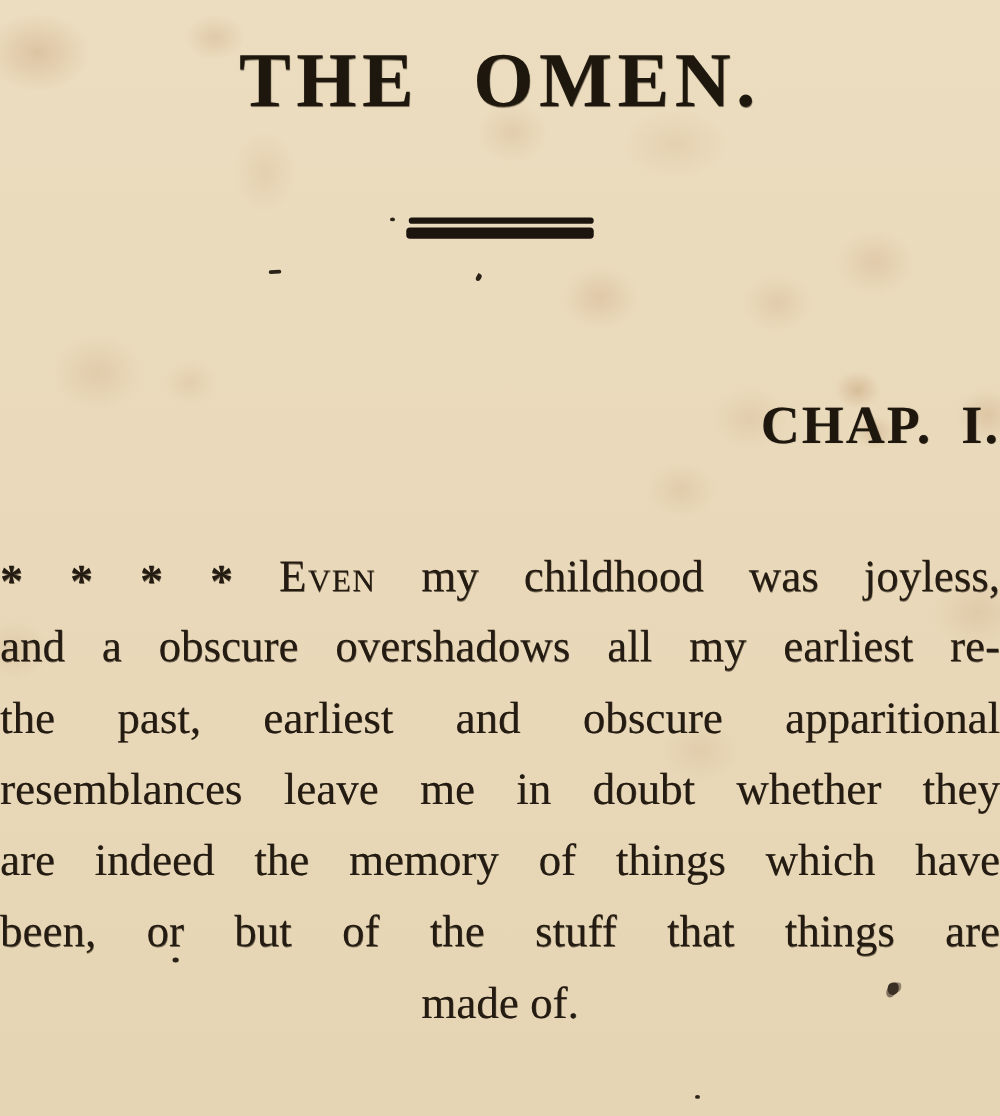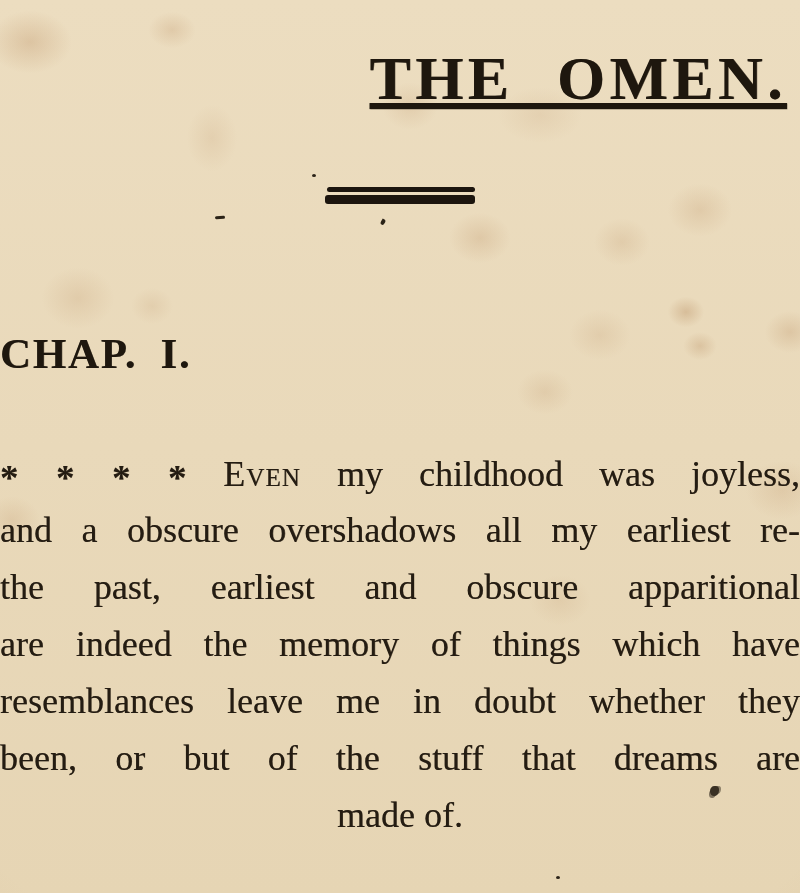--- a/index.html
+++ b/index.html
@@ -30,42 +30,41 @@
       radial-gradient(ellipse 46px 38px at 700px 210px, rgba(176,126,78,.18), rgba(176,126,78,0) 70%),
       radial-gradient(ellipse 44px 36px at 560px 600px, rgba(176,126,78,.12), rgba(176,126,78,0) 70%),
       radial-gradient(ellipse 52px 42px at 782px 490px, rgba(176,126,78,.16), rgba(176,126,78,0) 70%),
       radial-gradient(ellipse 40px 34px at 12px 520px,  rgba(176,126,78,.16), rgba(176,126,78,0) 70%),
       radial-gradient(ellipse 60px 40px at 540px 115px, rgba(176,126,78,.12), rgba(176,126,78,0) 70%),
       
       radial-gradient(ellipse 130% 125% at 50% 42%, rgba(0,0,0,0) 58%, rgba(150,106,58,.16) 100%),
       linear-gradient(#ecddc0, #e6d5b4);
   }
   .title {
-    margin: 13px;
+    margin: 0;
     padding-top: 34px;
     font-size: 62px;
     line-height: 1;
     font-weight: 700;
-    text-align: right;
+    text-align: center;
     letter-spacing: 0.07em;
     word-spacing: 0.38em;
     color: #1e170e;
     text-shadow: 0.4px 0.4px 0.6px rgba(30,20,10,.55);
-    text-decoration: underline;
   }
   .divider { width: 150px; margin: 78px auto 0; }
   .divider .rule { background: #1c150e; border-radius: 3px; }
   .divider .thin  { height: 5px; width: 148px; margin-left: 2px; }
   .divider .thick { height: 9px; margin-top: 3px; }
   .chapter {
     margin: 128px 0 0;
     font-size: 43px;
     line-height: 1;
     font-weight: 700;
-    text-align: left;
+    text-align: right;
     letter-spacing: 0.04em;
     word-spacing: 0.25em;
     color: #1e170e;
     text-shadow: 0.4px 0.4px 0.6px rgba(30,20,10,.55);
   }
   .paragraph {
     margin-top: 70px;
     padding: 0 0;
     font-size: 36px;
     line-height: 57px;
@@ -104,23 +103,23 @@
   <h2 class="chapter">CHAP. I.</h2>
 
   <div class="paragraph">
     <div class="line jline">
       <span class="asterisks">* * * *</span>
       <span class="opening">Even</span>
       <span>my childhood was joyless,</span>
     </div>
     <div class="line jline">and a obscure overshadows all my earliest re-</div>
     <div class="line jline">the past, earliest and obscure apparitional</div>
+    <div class="line jline">resemblances leave me in doubt whether they</div>
     <div class="line jline">are indeed the memory of things which have</div>
-    <div class="line jline">resemblances leave me in doubt whether they</div>
-    <div class="line jline">been, or but of the stuff that dreams are</div>
+    <div class="line jline">been, or but of the stuff that things are</div>
     <div class="line">made of.</div>
   </div>
 
   <div class="speck speck-dash"></div>
   <div class="speck speck-dot1"></div>
   <div class="speck speck-comma"></div>
   <div class="speck speck-dot2"></div>
   <div class="speck speck-blot"></div>
   <div class="speck speck-dot3"></div>
 

